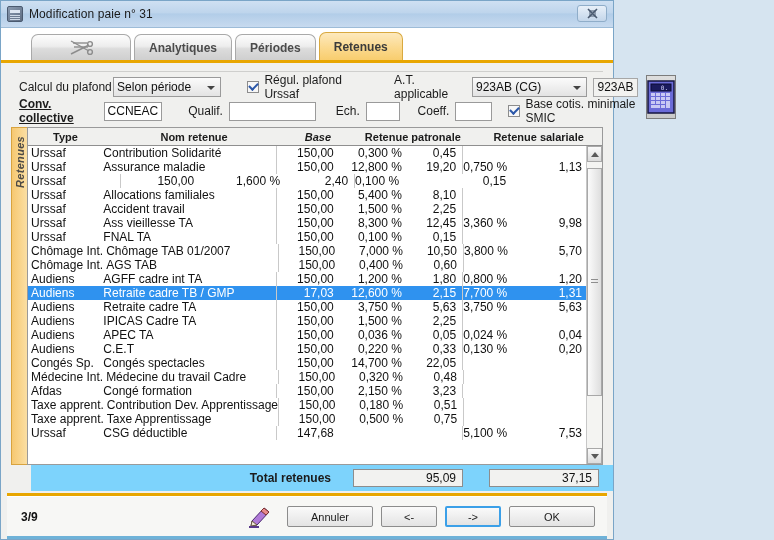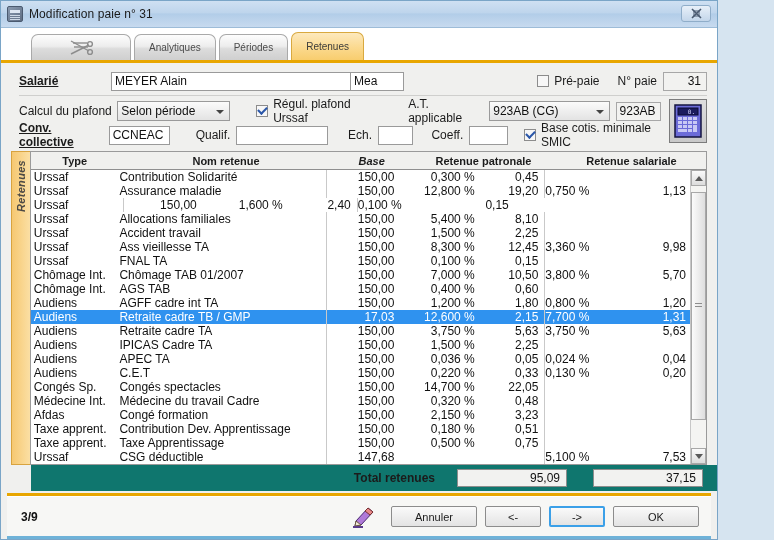--- a/index.html
+++ b/index.html
@@ -7,21 +7,21 @@
     margin: 0; padding: 0;
     width: 774px; height: 540px;
     font-family: "Liberation Sans", sans-serif;
     font-size: 12px;
     overflow: hidden;
   }
   body { background: #d6e4f0; }
 
   .window {
     position: absolute; left: 0; top: 0;
-    width: 718px; height: 540px;
+    width: 614px; height: 540px;
     background: #f0f0ee;
     border: 1px solid #7aa5c7;
     display: flex; flex-direction: column;
   }
 
   
   .titlebar {
     height: 27px;
     background: linear-gradient(to bottom, #cfe0f2 0%, #bed5ec 45%, #b2cde8 50%, #c7daef 100%);
     border-bottom: 1px solid #9dbcd8;
@@ -66,21 +66,21 @@
     background: #ffffff;
     position: relative;
     padding-left: 30px;
     display: flex; align-items: flex-end;
   }
   .tab {
     height: 26px;
     margin-right: 3px;
     padding: 0 14px;
     display: flex; align-items: center; justify-content: center;
-    font-size: 10px; font-weight: normal; color: #4b4b4b;
+    font-size: 12px; font-weight: bold; color: #4b4b4b;
     background: linear-gradient(to bottom,#fdfdfd 0%,#ededed 45%,#dcdcdc 55%,#cfcfcf 100%);
     border: 1px solid #a9a9a9;
     border-bottom: none;
     border-radius: 7px 7px 0 0;
   }
   .tab.icon-tab { width: 100px; padding: 0; }
   .tab.active {
     background: linear-gradient(to bottom,#fde9bd 0%,#fbd98e 55%,#f8cd6e 100%);
     border-color: #d9a93f;
     color: #3b3b3b;
@@ -251,21 +251,21 @@
     border-right: 4px solid transparent;
   }
   .arrowup { border-bottom: 5px solid #595959; }
   .arrowdn { border-top: 5px solid #595959; }
 
   
   .totalrow {
     height: 26px;
     display: flex; align-items: center; justify-content: flex-end;
     padding: 0 10px 0 0;
-    background: #0f766e;
+    background: #7dd3fc;
     margin-left: 30px;
   }
   .total-label { font-size: 12px; font-weight: bold; color: #1b1b1b; margin-right: 12px; }
   .total-box {
     width: 110px; height: 18px; line-height: 16px;
     background: #f2f2f0; border: 1px solid #8d8d8d;
     text-align: right; padding-right: 6px;
     font-size: 12px; color: #111;
     margin-left: 10px;
   }
@@ -337,32 +337,20 @@
       <span>Périodes</span>
     </div>
     <div class="tab active">
       <span>Retenues</span>
     </div>
   </div>
   <div class="tab-sep"></div>
 
   <div class="formarea">
 
-    <div class="frow">
-      <span class="lbl u" style="width:92px">Salarié</span>
-      <span class="tin" style="width:240px">MEYER Alain</span>
-      <span class="tin" style="width:54px;margin-left:-1px">Mea</span>
-      <span class="spacer"></span>
-      <span style="display:flex;align-items:center;margin-right:18px">
-        <span class="cbx"></span>
-        <span class="lbl">Pré-paie</span>
-      </span>
-      <span class="lbl" style="margin-right:6px">N° paie</span>
-      <span class="tin ro right" style="width:44px">31</span>
-    </div>
 
     <div class="hrline"></div>
 
     <div style="display:flex;align-items:flex-start">
       <div style="flex:1 1 auto">
 
         <div class="frow">
           <span class="lbl" style="width:105px">Calcul du plafond</span>
           <span class="sel" style="width:120px">
             <span>Selon période</span>

